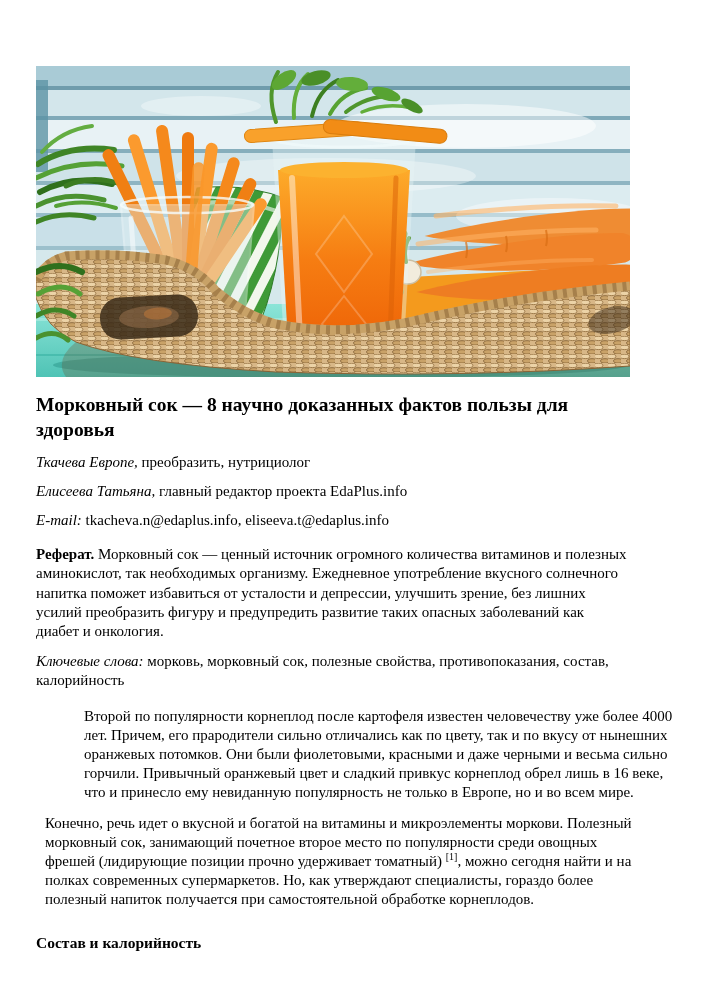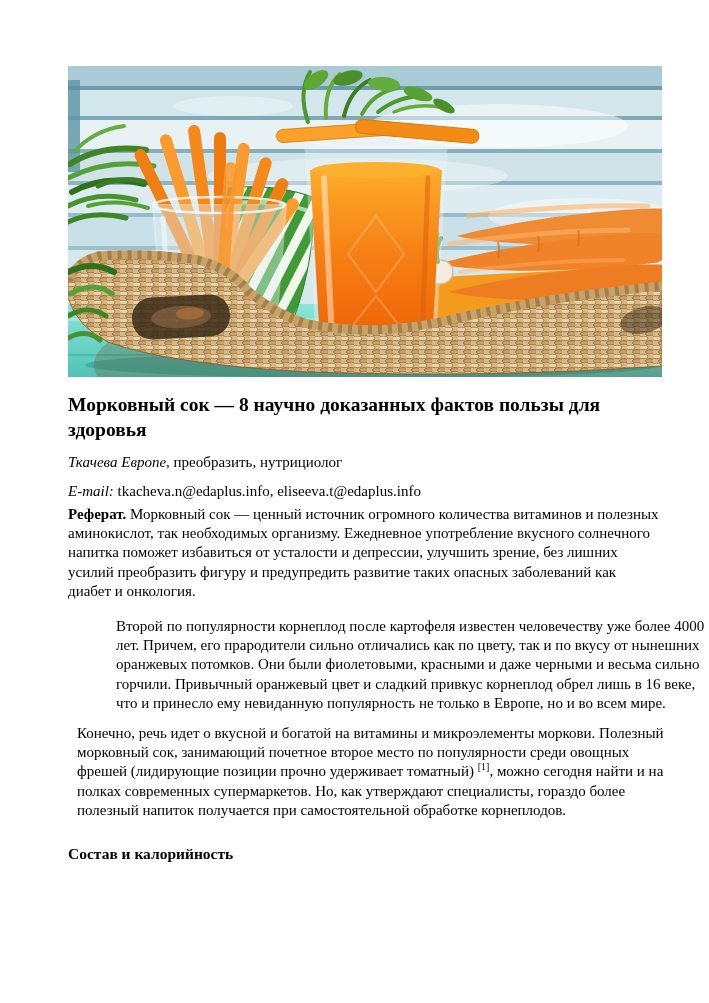--- a/index.html
+++ b/index.html
@@ -3,34 +3,34 @@
 <meta charset="utf-8">
 <style>
   html, body { margin: 0; padding: 0; }
   body {
     width: 709px; height: 1003px;
     background: #ffffff;
     color: #000000;
     font-family: "Liberation Serif", "DejaVu Serif", serif;
     overflow: hidden;
   }
-  .page { padding: 66px 48px 20px 68px; }
+  .page { padding: 66px 48px 20px 36px; }
   .hero {
     margin: 0; width: 594px; height: 311px;
     line-height: 0; overflow: hidden;
   }
   h1.title {
     font-size: 19.5px; font-weight: bold;
     line-height: 1.3; margin: 15px 0 0 0;
     width: 594px;
   }
   p { font-size: 15px; line-height: 1.28; margin: 10px 0 0 0; width: 594px; }
   .it { font-style: italic; }
   .bd { font-weight: bold; }
-  p.abstract { margin-top: 4px; }
+  p.abstract { margin-top: 15px; }
   p.keywords { margin-top: 11px; }
   p.body-p1 { margin-top: 16px; margin-left: 48px; }
   p.body-p2 { margin-top: 11px; margin-left: 9px; }
   sup.ref { font-size: 10px; line-height: 0; vertical-align: super; }
   h2.section { font-size: 15.5px; font-weight: bold; margin: 25px 0 0 0; width: 594px; }
 </style>
 </head>
 <body>
 
 <div class="page">
@@ -183,25 +183,27 @@
         <path d="M0,250 Q20,238 38,250" stroke="#3f8526" stroke-width="5"></path>
         <path d="M0,272 Q18,262 32,274" stroke="#4a9230" stroke-width="5"></path>
       </g>
     </svg>
   </figure>
 
   <h1 class="title">Морковный сок — 8 научно доказанных фактов пользы для здоровья</h1>
 
   <p class="byline"><span class="it">Ткачева Европе,</span><span> преобразить, нутрициолог</span></p>
 
+  <p class="byline"><span class="it">Елисеева Татьяна,</span><span> главный редактор проекта EdaPlus.info</span></p>
 
   <p class="email-line"><span class="it">E-mail:</span><span> tkacheva.n@edaplus.info, eliseeva.t@edaplus.info</span></p>
 
   <p class="abstract"><span class="bd">Реферат.</span><span> Морковный сок — ценный источник огромного количества витаминов и полезных аминокислот, так необходимых организму. Ежедневное употребление вкусного солнечного напитка поможет избавиться от усталости и депрессии, улучшить зрение, без лишних усилий преобразить фигуру и предупредить развитие таких опасных заболеваний как диабет и онкология.</span></p>
 
+  <p class="keywords"><span class="it">Ключевые слова:</span><span> морковь, морковный сок, полезные свойства, противопоказания, состав, калорийность</span></p>
 
   <p class="body-p1">Второй по популярности корнеплод после картофеля известен человечеству уже более 4000 лет. Причем, его прародители сильно отличались как по цвету, так и по вкусу от нынешних оранжевых потомков. Они были фиолетовыми, красными и даже черными и весьма сильно горчили. Привычный оранжевый цвет и сладкий привкус корнеплод обрел лишь в 16 веке, что и принесло ему невиданную популярность не только в Европе, но и во всем мире.</p>
 
   <p class="body-p2"><span>Конечно, речь идет о вкусной и богатой на витамины и микроэлементы моркови. Полезный морковный сок, занимающий почетное второе место по популярности среди овощных фрешей (лидирующие позиции прочно удерживает томатный) </span><sup class="ref">[1]</sup><span>, можно сегодня найти и на полках современных супермаркетов. Но, как утверждают специалисты, гораздо более полезный напиток получается при самостоятельной обработке корнеплодов.</span></p>
 
   <h2 class="section">Состав и калорийность</h2>
 
 </div>
 
 </body></html>

